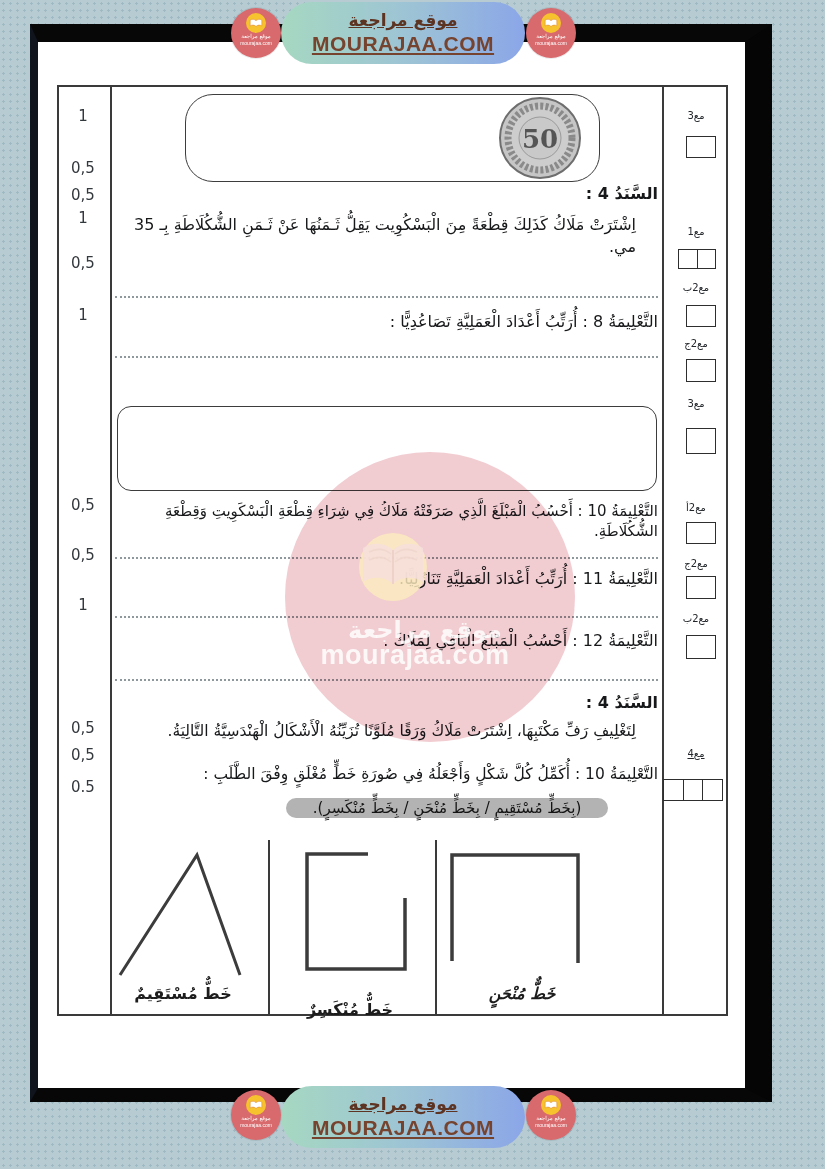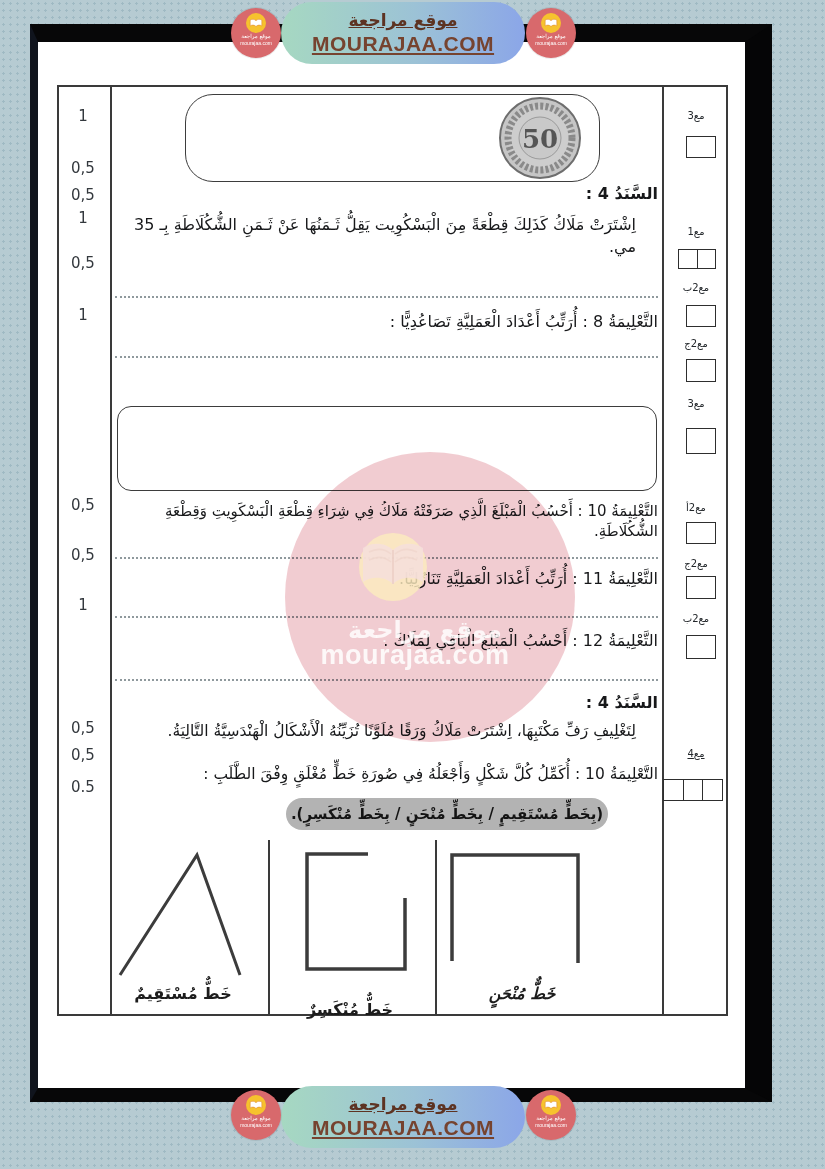--- a/index.html
+++ b/index.html
@@ -46,23 +46,23 @@
   .mbox{box-sizing:border-box; border:1.5px solid #2e2e2e; background:#fff; z-index:3; display:flex;}
   .mbox i{flex:1; border-right:1.5px solid #2e2e2e;}
   .mbox i:last-child{border-right:none;}
   
   .line{left:112px; width:546px; direction:rtl; text-align:right; font-size:16px;
     color:#17181a; z-index:3; line-height:1.35;}
   .bold{font-weight:bold;}
   .dotted{left:115px; width:543px; height:0; border-top:2px dotted #8f999d; z-index:3;}
   .roundbox{box-sizing:border-box; border:1.6px solid #3d3d3d; background:#fff; z-index:3;}
   .graypill{
-    left:286px; top:798px; width:322px; height:32px; border-radius:16px; background:#b3b3b3;
+    left:286px; top:798px; width:322px; height:20px; border-radius:16px; background:#b3b3b3;
     display:flex; align-items:center; justify-content:center; direction:rtl;
-    font-size:15px; font-weight:bold; color:#141414; z-index:3;
+    font-size:15px; font-weight:normal; color:#141414; z-index:3;
   }
   .shape-label{direction:rtl; text-align:center; font-size:16px; font-weight:bold; color:#1c1c1c; z-index:3;}
   
   .wm-pink{left:285px; top:452px; width:290px; height:290px; border-radius:50%;
     background:rgba(240,199,204,0.9); mix-blend-mode:multiply; z-index:5;}
   .wm-yellow{left:359px; top:533px; width:68px; height:68px; border-radius:50%;
     background:rgba(251,236,190,0.82); z-index:6;}
   .wm-book{left:356px; top:540px; z-index:6; opacity:0.85;}
   .wm-t1{left:315px; top:616px; width:220px; text-align:center; direction:rtl;
     font-size:24px; font-weight:bold; color:rgba(255,255,255,0.82); z-index:7;}

